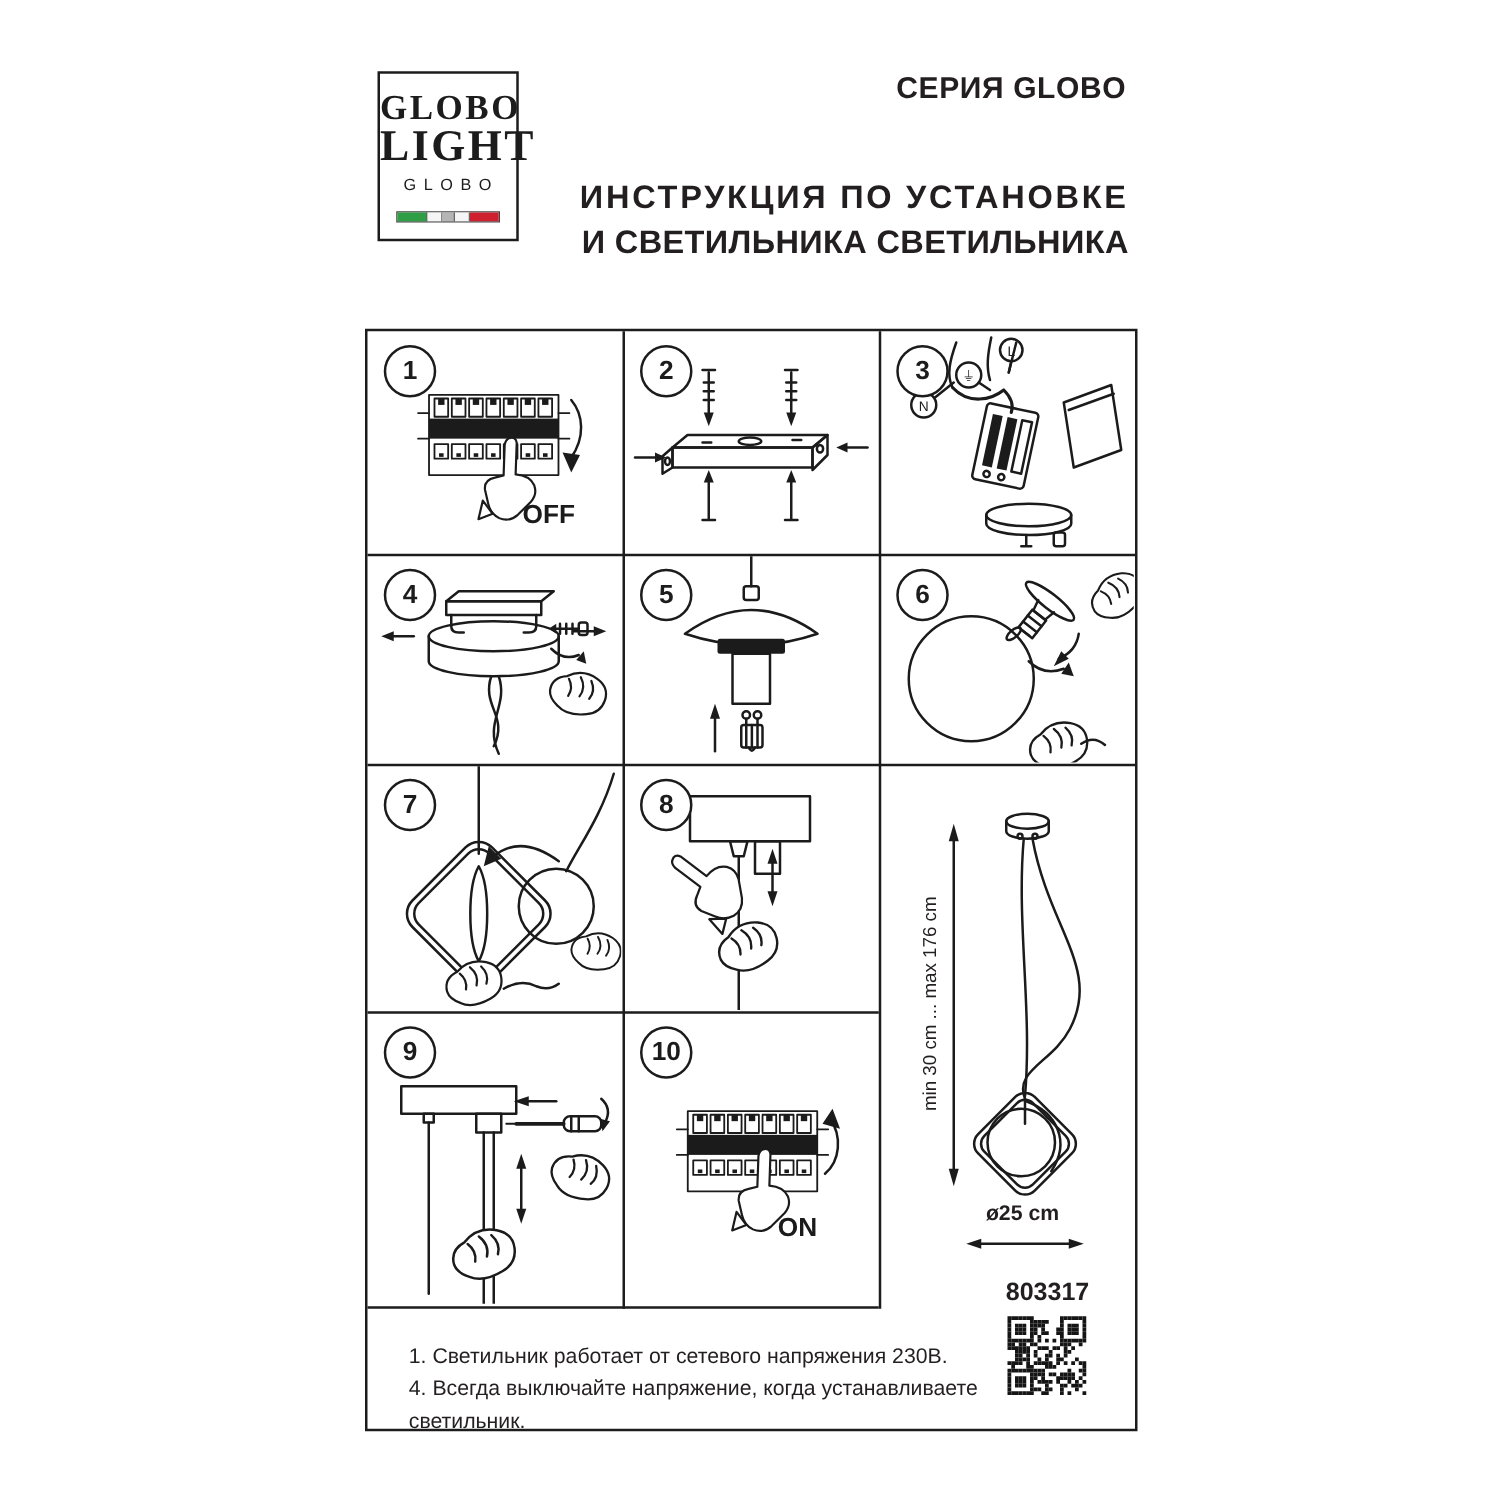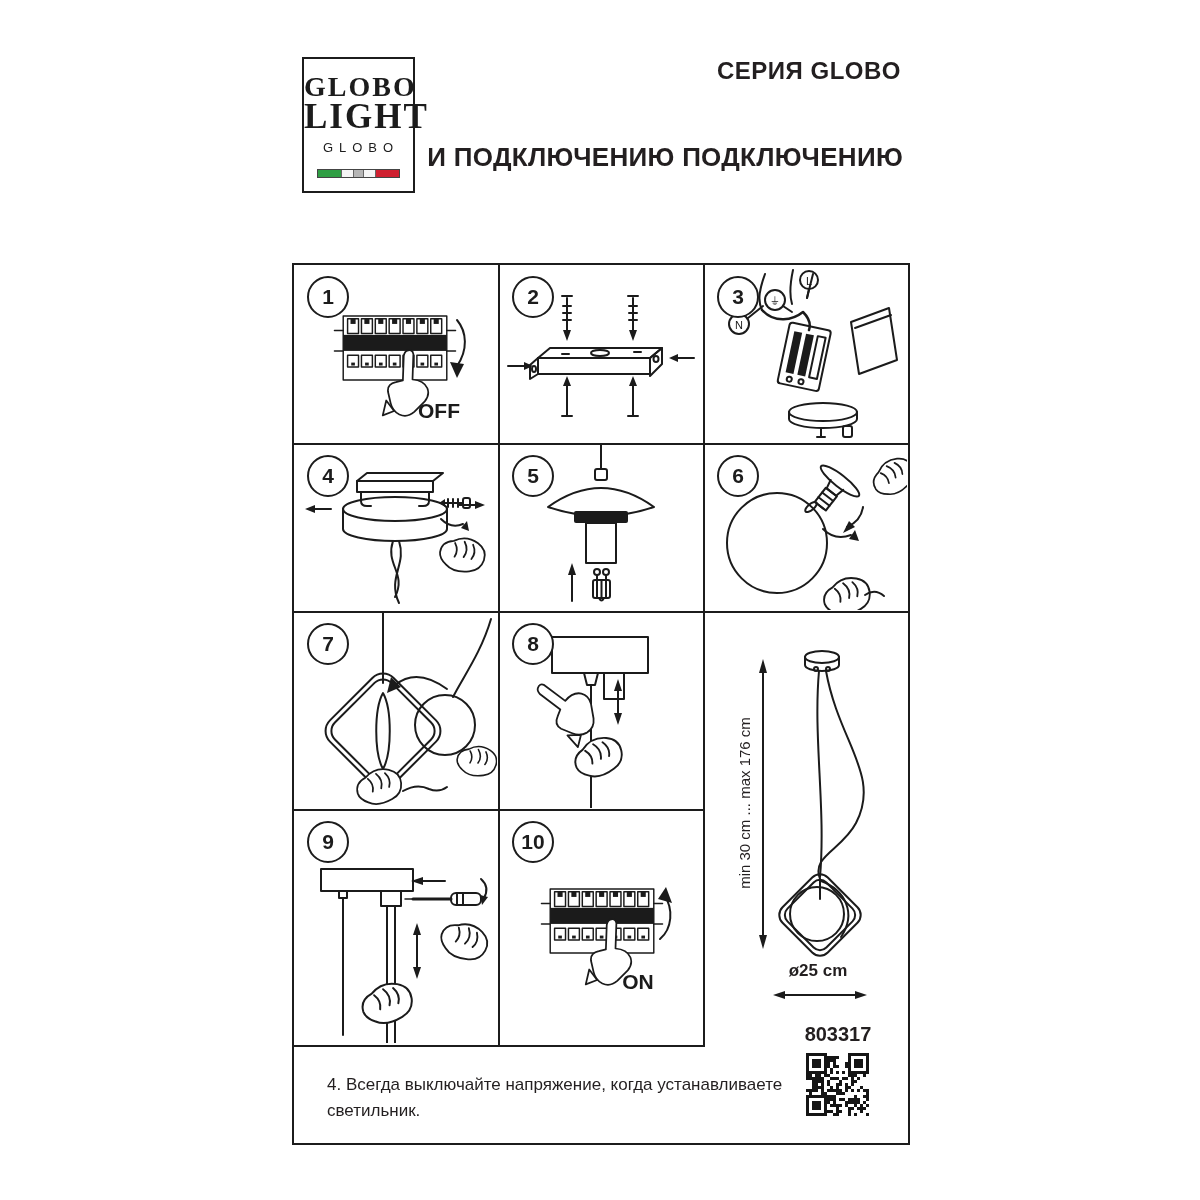--- a/index.html
+++ b/index.html
@@ -106,21 +106,22 @@
     <i class="fseg2" style="background: rgb(181, 181, 181);"></i>
     <i class="fseg3" style="background: rgb(245, 245, 245);"></i>
     <i class="fseg4" style="background: rgb(207, 32, 48);"></i>
   </div>
 </div>
 
 <div class="hseries">
   <div>СЕРИЯ GLOBO</div>
 </div>
 <div class="htitle">
-  <div class="ht2">И ПОДКЛЮЧЕНИЮ ПОДКЛЮЧЕНИЮ</div>
+  <div class="ht1">ИНСТРУКЦИЯ ПО УСТАНОВКЕ</div>
+  <div class="ht2">И СВЕТИЛЬНИКА СВЕТИЛЬНИКА</div>
 </div>
 
 <div class="gridbox"></div>
 <div class="line" style="left:498px;top:265px;width:2px;height:782px"></div>
 <div class="line" style="left:703px;top:265px;width:2px;height:782px"></div>
 <div class="line" style="left:294px;top:443px;width:614px;height:2px"></div>
 <div class="line" style="left:294px;top:611px;width:614px;height:2px"></div>
 <div class="line" style="left:294px;top:809px;width:409px;height:2px"></div>
 <div class="line" style="left:294px;top:1045px;width:409px;height:2px"></div>
 
@@ -604,14 +605,15 @@
     <i style="left:15px;top:60px"></i>
     <i style="left:18px;top:60px"></i>
     <i style="left:27px;top:60px"></i>
     <i style="left:30px;top:60px"></i>
     <i style="left:42px;top:60px"></i>
     <i style="left:48px;top:60px"></i>
     <i style="left:60px;top:60px"></i>
   </div>
 
 <div class="notes">
+  <div>1. Светильник работает от сетевого напряжения 230В.</div>
   <div>4. Всегда выключайте напряжение, когда устанавливаете светильник.</div>
 </div>
 
 </body></html>

